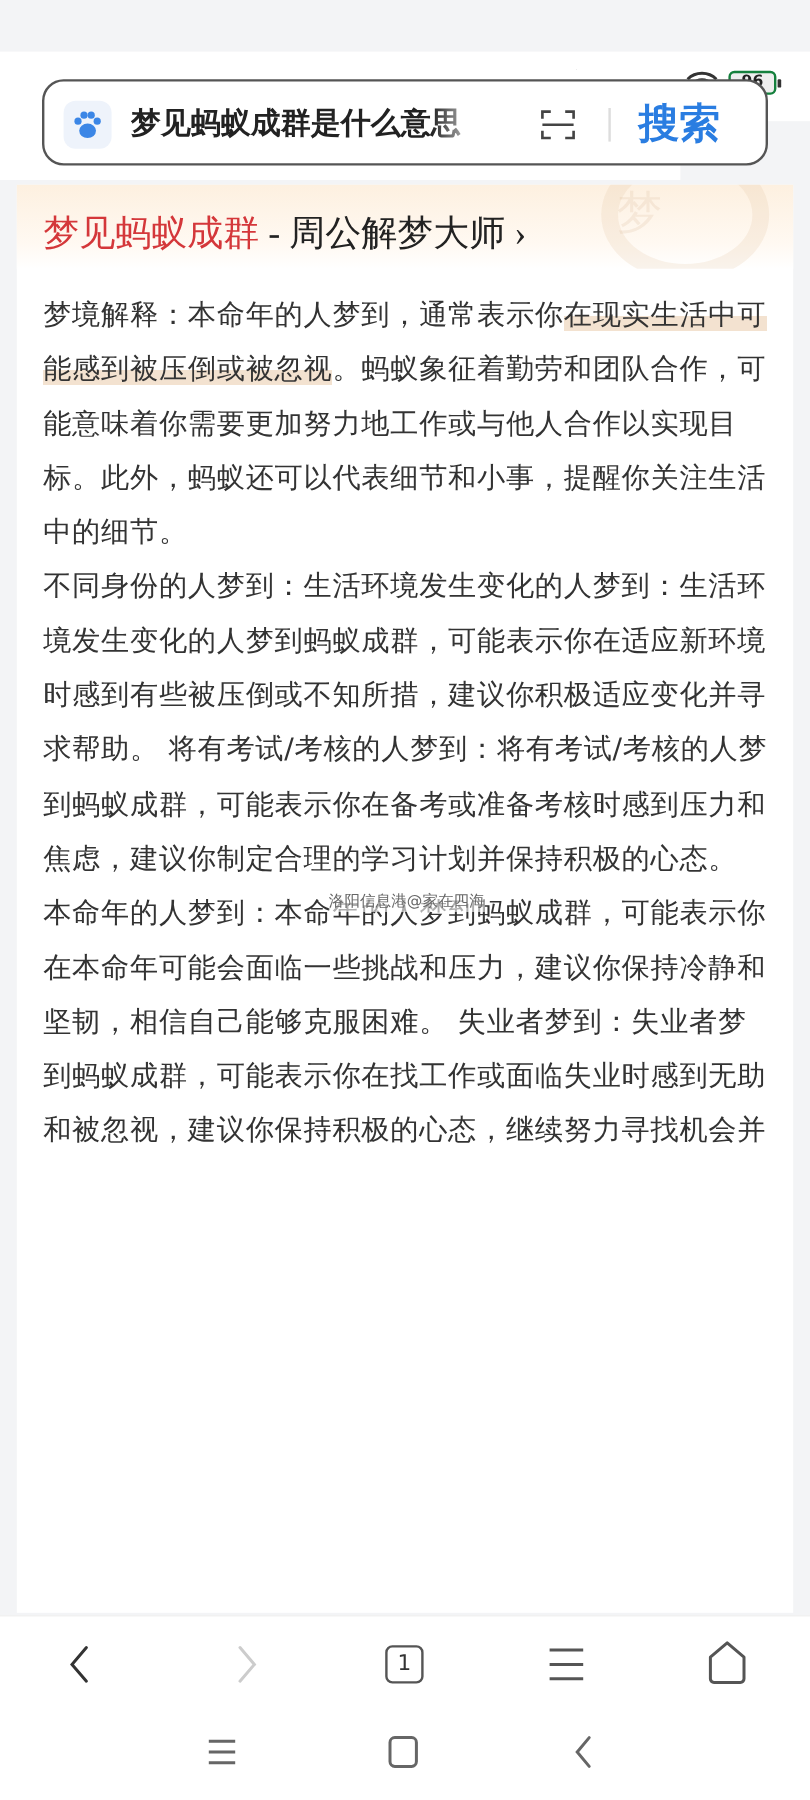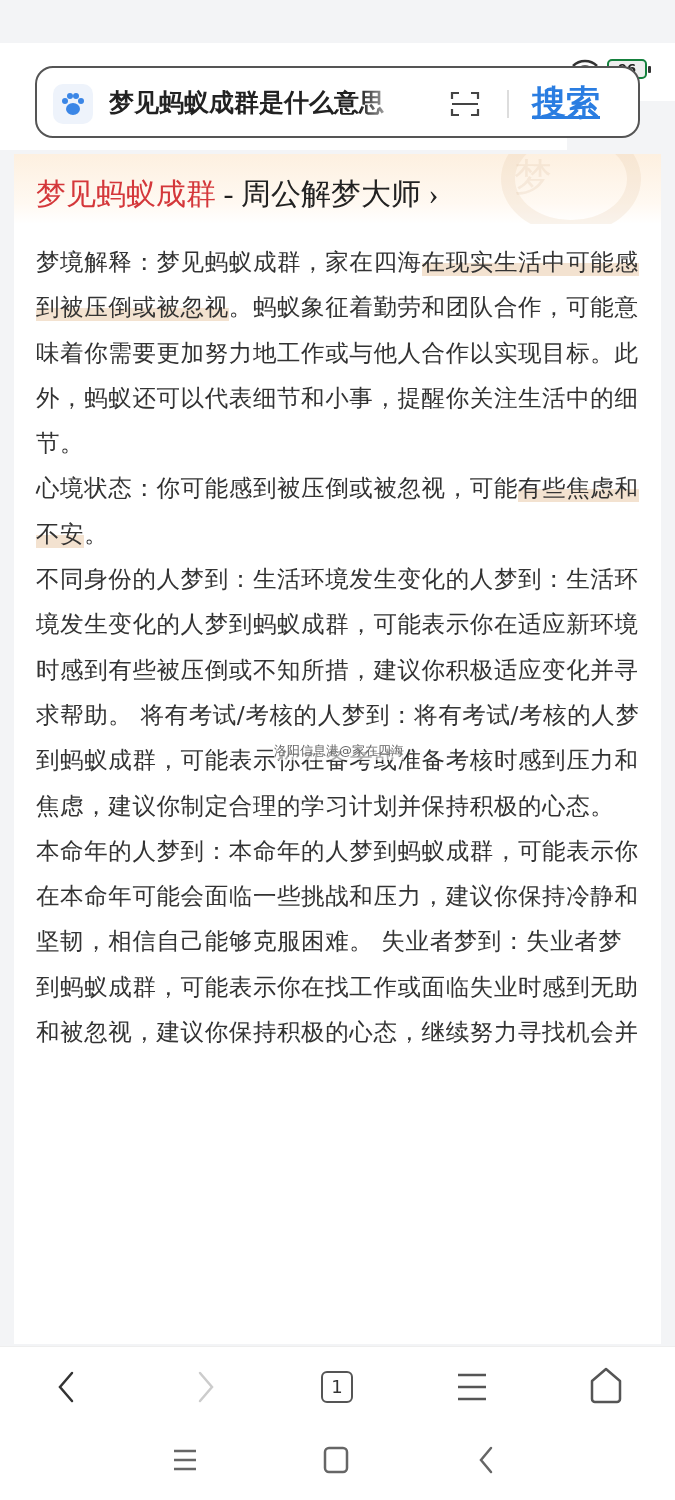--- a/index.html
+++ b/index.html
@@ -11,21 +11,21 @@
   .sb-dots { position:absolute; left:202px; top:14px; font-size:20px; color:#333; letter-spacing:2px; }
   .sb-right { position:absolute; right:28px; top:14px; display:flex; align-items:center; gap:8px; }
   .battery { width:40px; height:20px; border:2px solid #15803d; border-radius:5px; font-size:13px; font-weight:bold; text-align:center; line-height:16px; color:#222; position:relative; background:#eee; }
   .battery:after { content:""; position:absolute; right:-6px; top:5px; width:3px; height:7px; background:#333; border-radius:1px; }
   .searchbar-wrap { position:absolute; top:58px; left:0; width:567px; height:92px; background:#fff; }
   .searchbar { position:absolute; left:35px; top:8px; width:605px; height:72px; border:2px solid #555; border-radius:18px; background:#fff; }
   .paw { position:absolute; left:16px; top:16px; width:40px; height:40px; border-radius:10px; background:#eef3fb; }
   .query { position:absolute; left:72px; top:18px; width:295px; font-size:25px; font-weight:bold; color:#222; white-space:nowrap; overflow:hidden; -webkit-mask-image:linear-gradient(90deg,#000 85%,transparent); mask-image:linear-gradient(90deg,#000 85%,transparent); }
   .scan { position:absolute; left:413px; top:22px; width:30px; height:28px; }
   .sep { position:absolute; left:470px; top:22px; width:2px; height:28px; background:#ddd; }
-  .search-btn { position:absolute; left:495px; top:12px; font-size:34px; font-weight:bold; color:#2a7de1;text-decoration:underline; }
+  .search-btn { position:absolute; left:495px; top:12px; font-size:34px; font-weight:bold; color:#2a7de1; }
   .card { position:absolute; left:14px; top:154px; width:647px; height:1190px; background:#fff; }
   .card-head { position:absolute; left:0; top:0; width:647px; height:70px; background:linear-gradient(180deg,#fdf0e0 0%,#fff9f2 70%,#fff 100%); overflow:hidden; }
   .bagua { position:absolute; right:20px; top:-30px; width:140px; height:110px; border-radius:50%; border:14px solid rgba(220,190,150,0.18); }
   .meng-wm { position:absolute; left:500px; top:-2px; font-size:38px; color:rgba(200,160,120,0.15); font-family:"DejaVu Serif",serif; }
   .title { position:absolute; left:22px; top:20px; font-size:30px; white-space:nowrap;font-family:Liberation Serif, serif; }
   .title .red { color:#d4373a; }
   .title .dark { color:#222; }
   .body-text { position:absolute; left:22px; top:86px; width:610px; font-size:23.5px; line-height:45.3px; color:#333; letter-spacing:0.6px; }
   .para { display:block; }
   .hl { background:linear-gradient(180deg,transparent 55%,#f3e2d0 55%); }
@@ -102,22 +102,21 @@
 <div class="card">
   <div class="card-head">
     <div class="meng-wm">梦</div>
     <div class="bagua"></div>
     <div class="title">
       <span class="red">梦见蚂蚁成群</span><span class="dark"> - 周公解梦大师</span> <span class="dark">›</span>
     </div>
   </div>
 
   <div class="body-text">
-    <span class="para"><span>梦境解释：梦见蚂蚁成群，家在四海</span><span class="hl">在现实生活中可能感到被压倒或被忽视</span><span>。蚂蚁象征着勤劳和团队合作，可能意味着你需要更加努力地工作或与他人合作以实现目标。此外，蚂蚁还可以代表细节和小事，提醒你关注生活中的细节。</span></span>
-    <span class="para"><span>心境状态：你可能感到被压倒或被忽视，可能</span><span class="hl">有些焦虑和不安</span><span>。</span></span>
+    <span class="para"><span>梦境解释：本命年的人梦到，通常表示你</span><span class="hl">在现实生活中可能感到被压倒或被忽视</span><span>。蚂蚁象征着勤劳和团队合作，可能意味着你需要更加努力地工作或与他人合作以实现目标。此外，蚂蚁还可以代表细节和小事，提醒你关注生活中的细节。</span></span>
     <span class="para"><span>不同身份的人梦到：生活环境发生变化的人梦到：生活环境发生变化的人梦到蚂蚁成群，可能表示你在适应新环境时感到有些被压倒或不知所措，建议你积极适应变化并寻求帮助。 将有考试/考核的人梦到：将有考试/考核的人梦到蚂蚁成群，可能表示你在备考或准备考核时感到压力和焦虑，建议你制定合理的学习计划并保持积极的心态。 本命年的人梦到：本命年的人梦到蚂蚁成群，可能表示你在本命年可能会面临一些挑战和压力，建议你保持冷静和坚韧，相信自己能够克服困难。 失业者梦到：失业者梦到蚂蚁成群，可能表示你在找工作或面临失业时感到无助和被忽视，建议你保持积极的心态，继续努力寻找机会并</span></span>
   </div>
 </div>
 
 <div class="wm">洛阳信息港@家在四海</div>
 
 <div class="bottom-nav">
   <svg class="nav-ico" style="left:52px;top:22px" width="30" height="36" viewBox="0 0 30 36">
       <path d="M20 4L8 18l12 14" fill="none" stroke="#333" stroke-width="2.5" stroke-linecap="round"></path>
     </svg>

